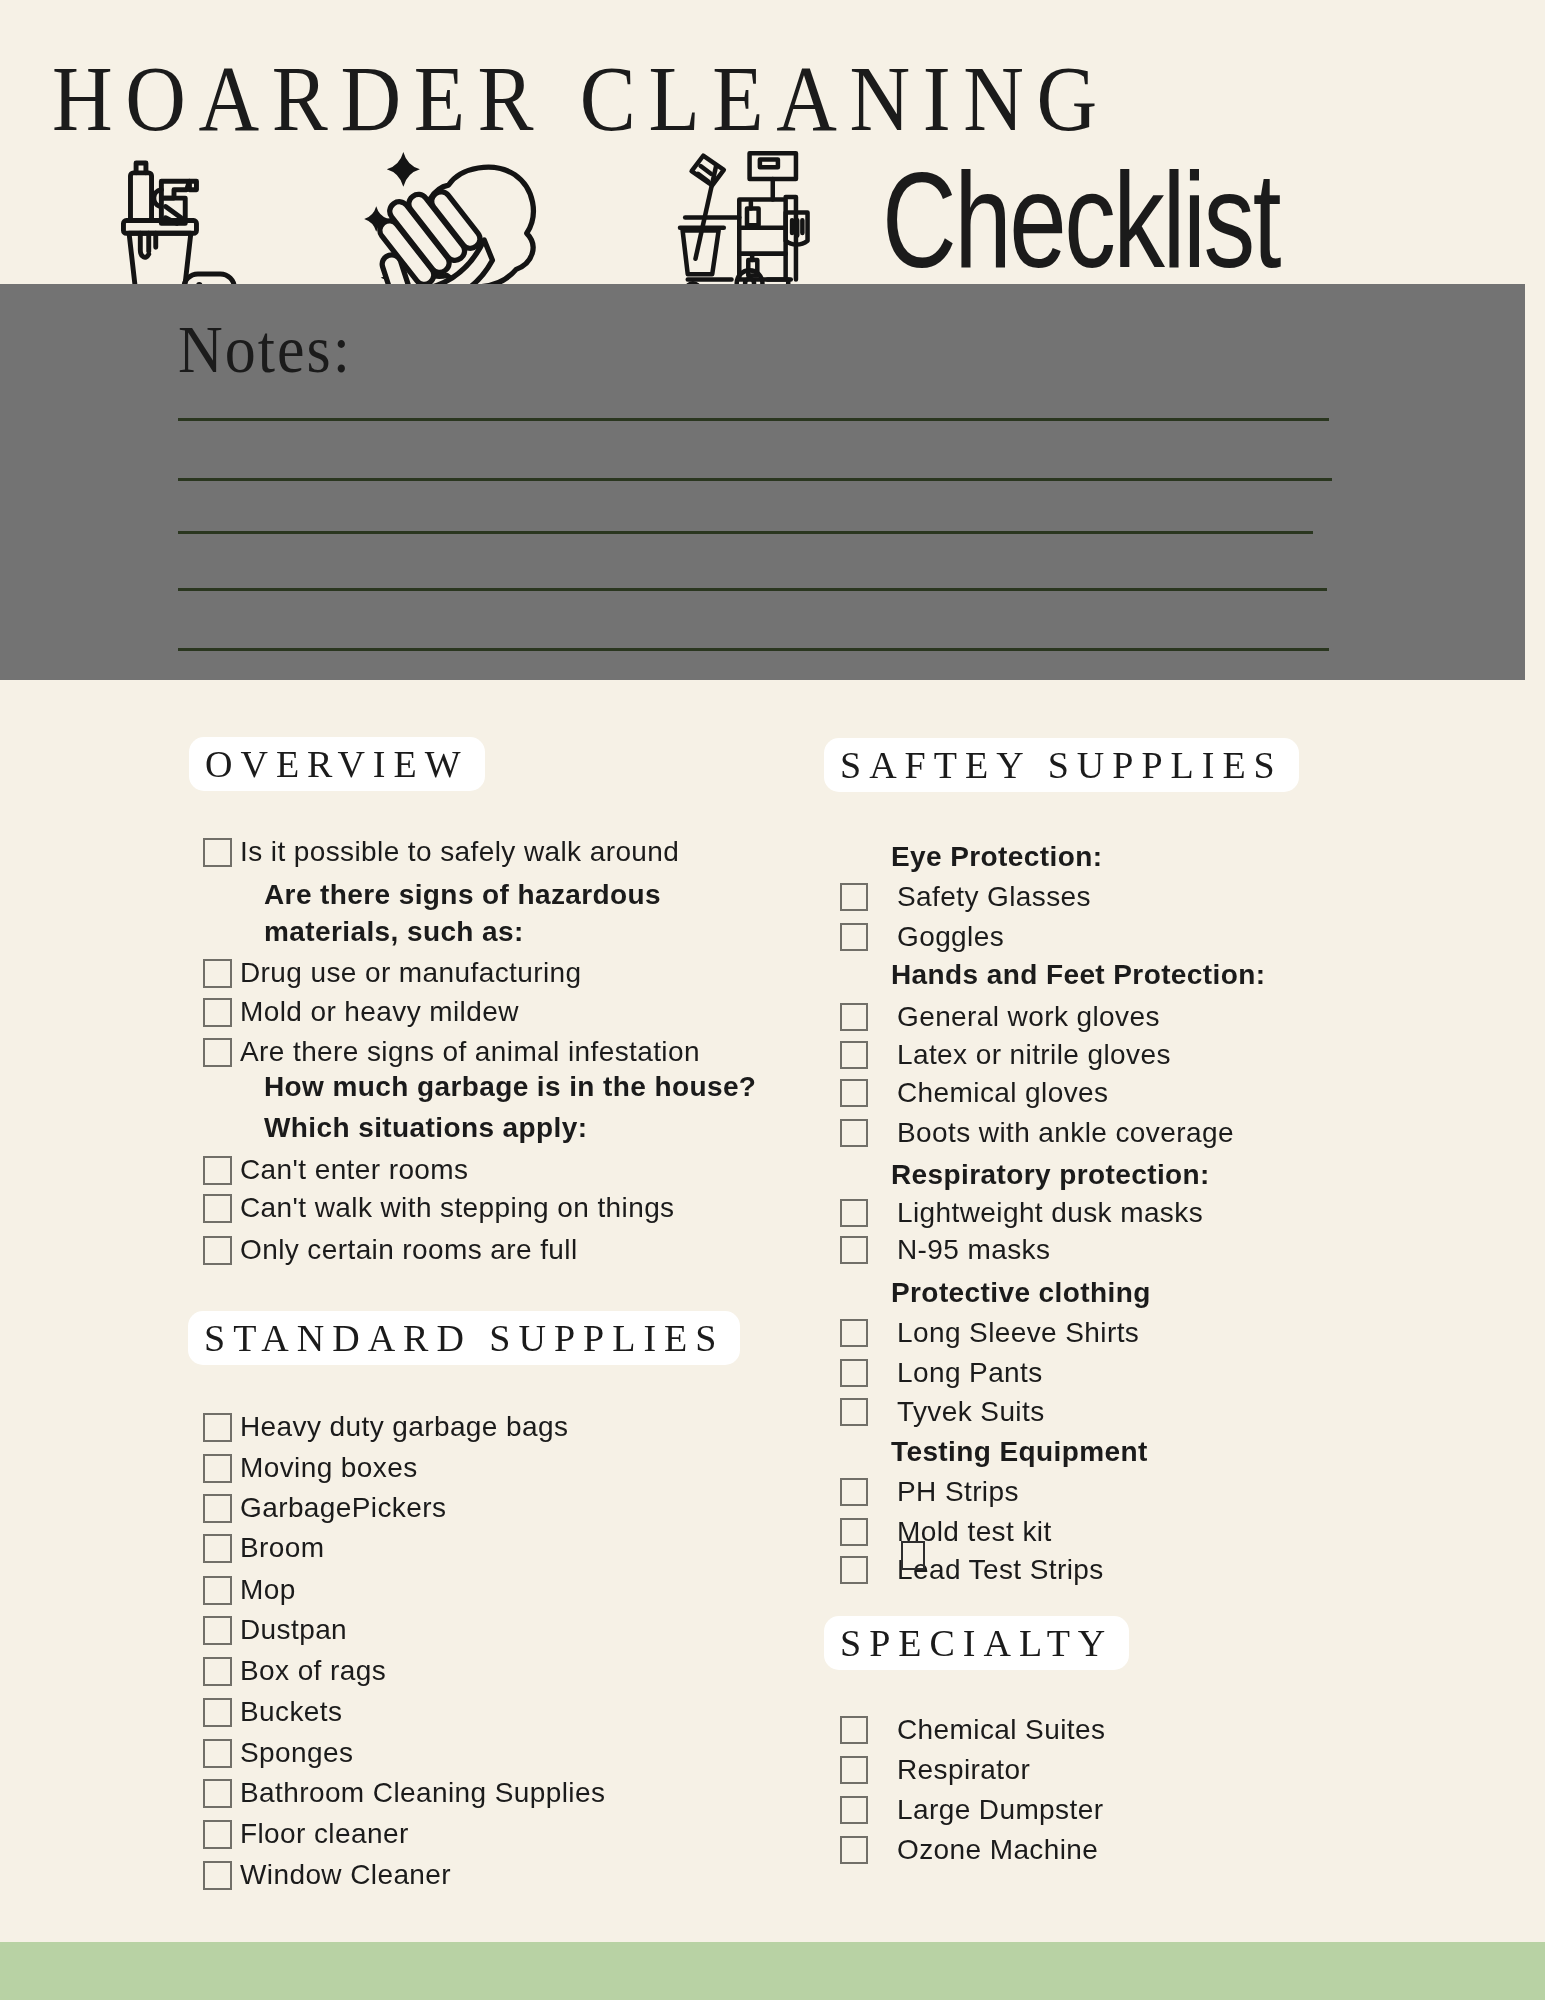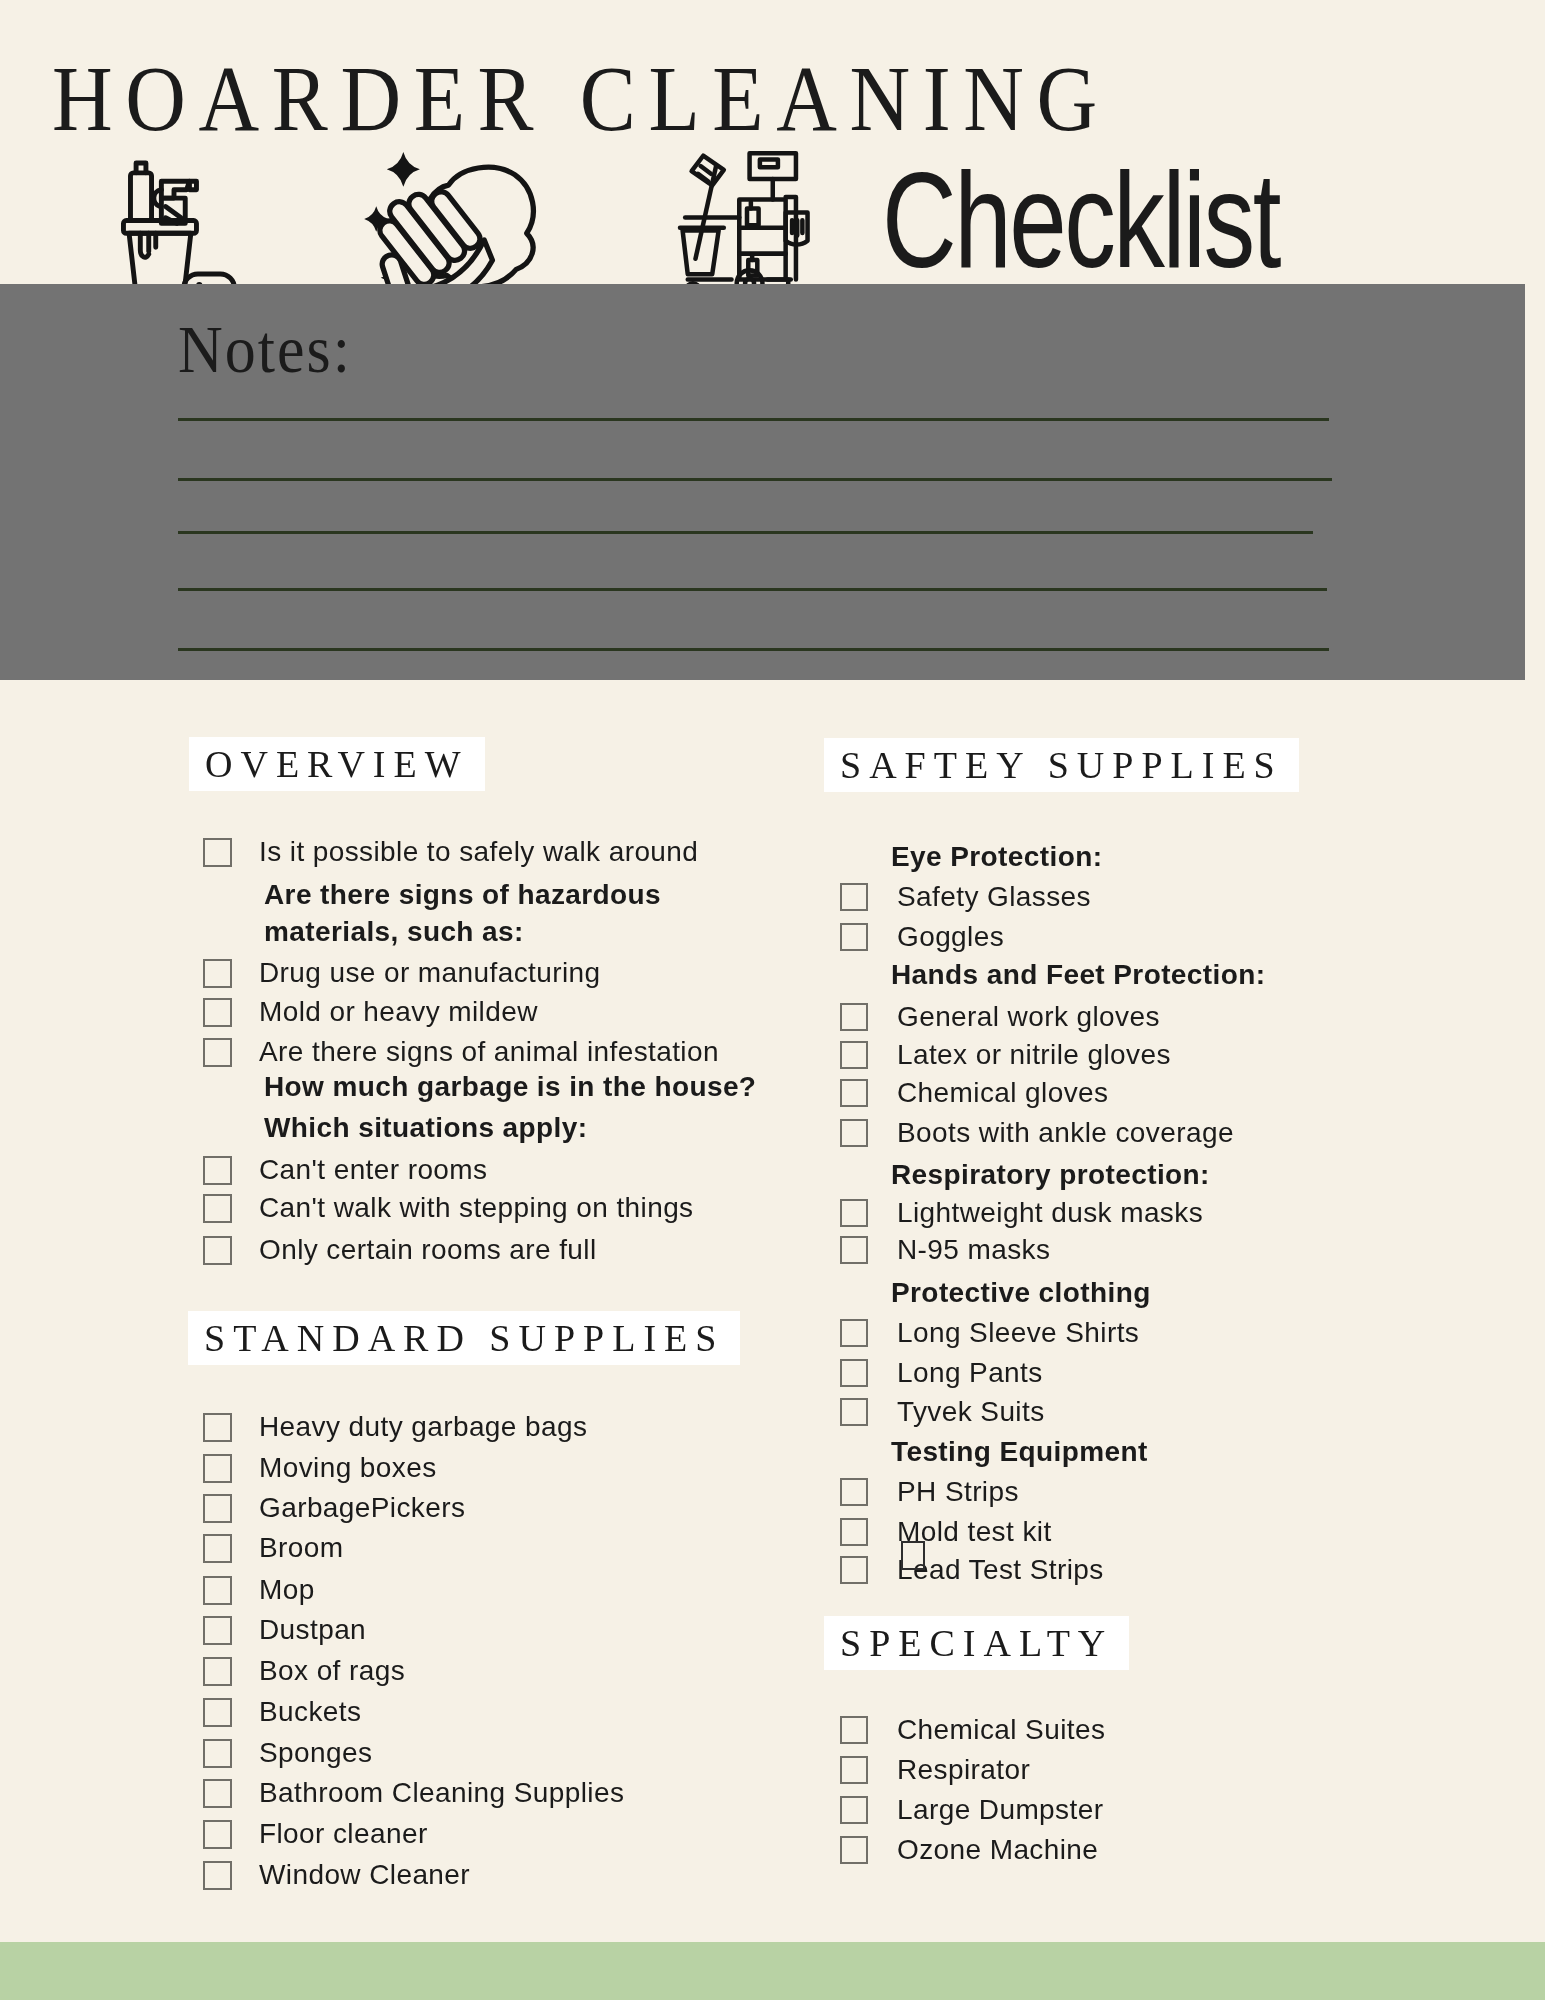--- a/index.html
+++ b/index.html
@@ -25,31 +25,31 @@
     left:178px;top:28px;
     font-family:"Liberation Serif","DejaVu Serif",serif;
     font-size:62px;letter-spacing:2px;
     transform:scaleY(1.08);transform-origin:top left;
   }
   .note-line{border-top:3px solid #2a361f;height:0}
   .h-box{
     background:#ffffff;
     font-family:"Liberation Serif","DejaVu Serif",serif;
     font-size:38px;letter-spacing:8px;line-height:1;
-    padding:8px 16px;white-space:nowrap;
+    padding:8px 16px;white-space:nowrap;border-radius:15px;
   }
   .row{position:absolute;display:flex;align-items:center;height:40px;white-space:nowrap}
   .row-left{left:203px}
   .row-right{left:840px}
   .cb{
     width:29px;height:29px;flex:none;box-sizing:border-box;
     border:2px solid #716f68;background:transparent;
   }
   .row-right .cb{width:28px;height:28px}
-  .row .lbl{margin-left:27px;font-size:28px;letter-spacing:.4px}
+  .row .lbl{margin-left:8px;font-size:28px;letter-spacing:.4px}
   .row-right .lbl{margin-left:29px}
   .row.nocb .lbl{margin-left:61px}
   .row-right.nocb .lbl{margin-left:51px}
   .row.bold .lbl{font-weight:700}
   .stray-box{
     left:901px;top:1541px;width:24px;height:29px;
     border:2px solid #2e2e2e;box-sizing:border-box;background:transparent;
   }
   .footer-bar{left:0;top:1942px;width:1545px;height:58px;background:#b8d2a4}
   .icon svg{display:block;width:100%;height:100%}

